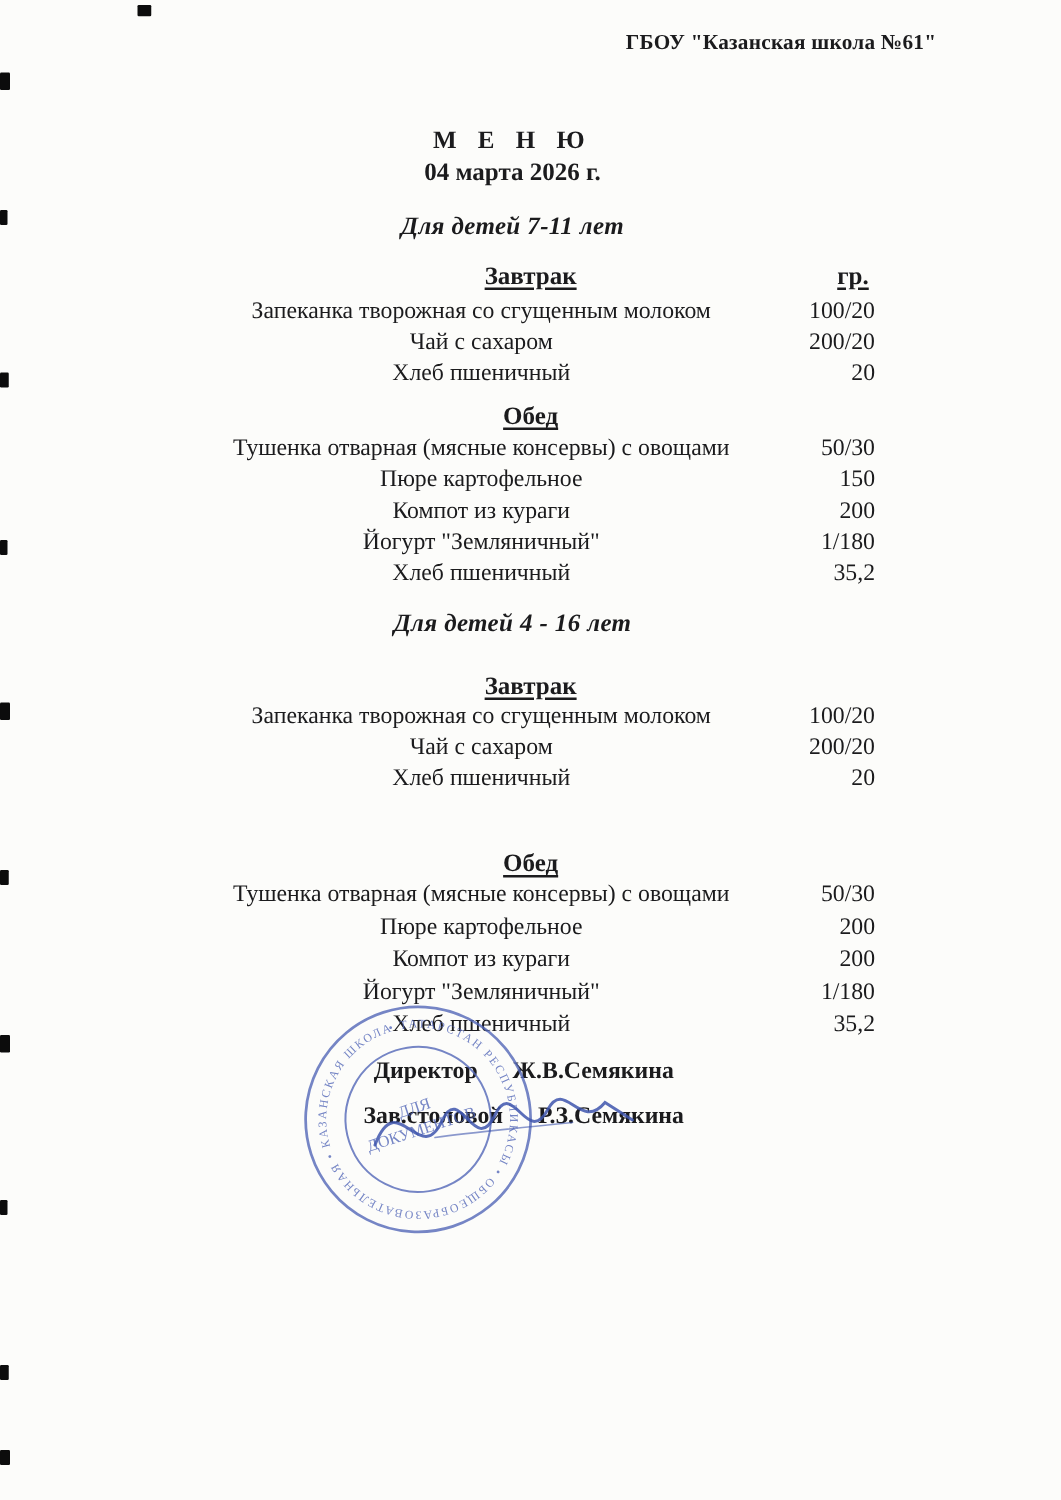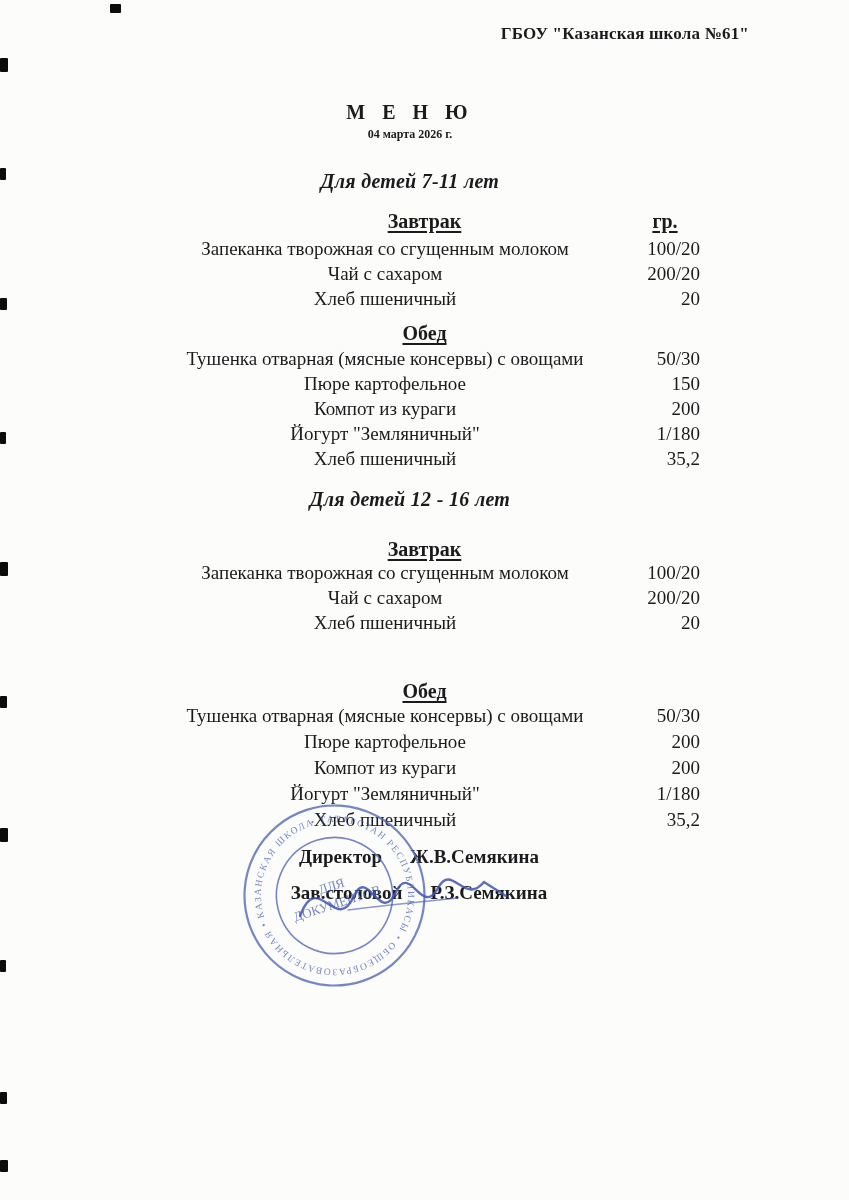--- a/index.html
+++ b/index.html
@@ -17,26 +17,26 @@
   }
   .scan-mark{position:absolute;background:#0c0c0c;border-radius:1px;}
   .school-name{
     position:absolute;top:24px;right:100px;
     font-weight:bold;font-size:17px;letter-spacing:.2px;
   }
   .centered{
     position:absolute;left:90px;width:640px;text-align:center;
   }
   .menu-title{top:101px;font-weight:bold;font-size:20px;letter-spacing:6px;}
-  .menu-date{top:127px;font-weight:bold;font-size:12px;}
+  .menu-date{top:127px;font-weight:bold;font-size:20px;}
   .age-title{font-weight:bold;font-style:italic;font-size:20px;letter-spacing:.3px;}
   .meal-header{font-weight:bold;font-size:20px;}
   .meal-header .meal-name{text-decoration:underline;text-underline-offset:3px;margin-left:29px;}
   .gr-header{
-    position:absolute;left:545px;top:0;width:60px;text-align:center;
+    position:absolute;left:545px;top:0;width:60px;text-align:right;
     font-weight:bold;font-size:20px;text-decoration:underline;text-underline-offset:3px;
   }
   .rows{
     position:absolute;left:160px;width:540px;
     font-size:19px;
   }
   .row{display:flex;align-items:baseline;line-height:25px;}
   .rows.wide .row{line-height:26px;}
   .item-name{flex:1 1 auto;text-align:center;}
   .item-grams{flex:0 0 90px;text-align:right;}
@@ -120,21 +120,21 @@
     <div class="row">
       <span class="item-name">Йогурт "Земляничный"</span>
       <span class="item-grams">1/180</span>
     </div>
     <div class="row">
       <span class="item-name">Хлеб пшеничный</span>
       <span class="item-grams">35,2</span>
     </div>
   </div>
 
-  <div class="centered age-title" style="top:488px">Для детей 12 - 16 лет</div>
+  <div class="centered age-title" style="top:488px">Для детей 4 - 16 лет</div>
 
   <div class="centered meal-header" style="top:538px">
     <span class="meal-name">Завтрак</span>
   </div>
 
   <div class="rows" style="top:560px">
     <div class="row">
       <span class="item-name">Запеканка творожная со сгущенным молоком</span>
       <span class="item-grams">100/20</span>
     </div>

